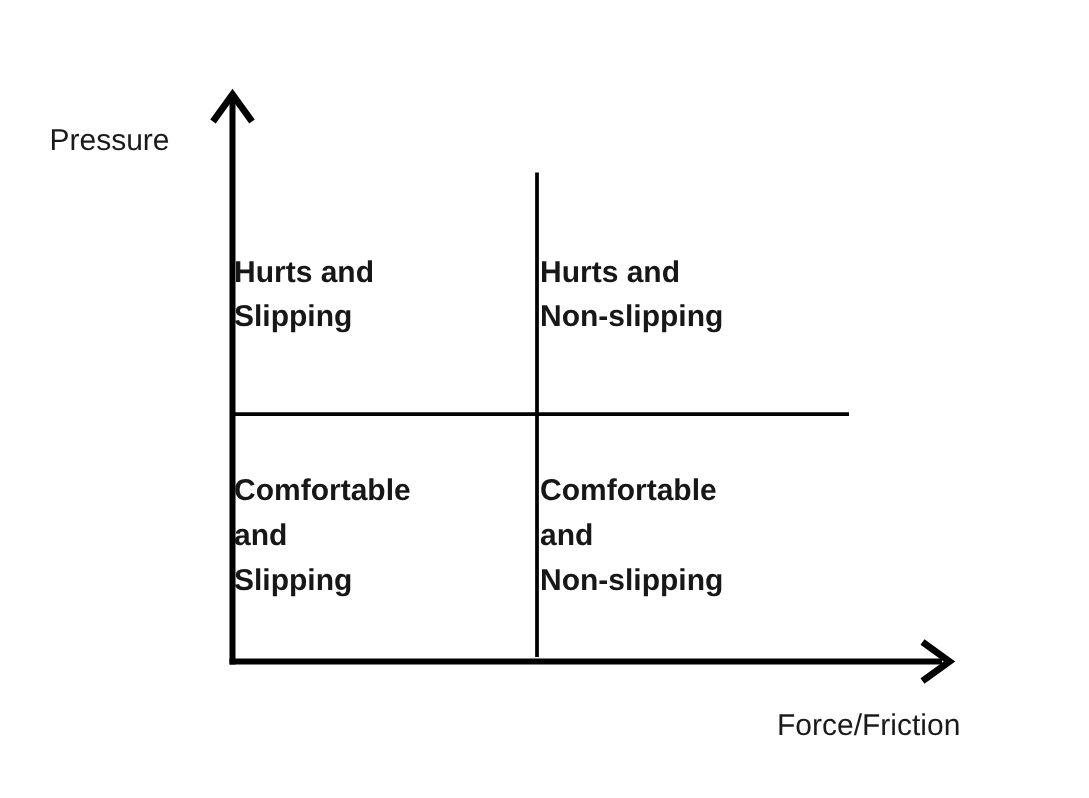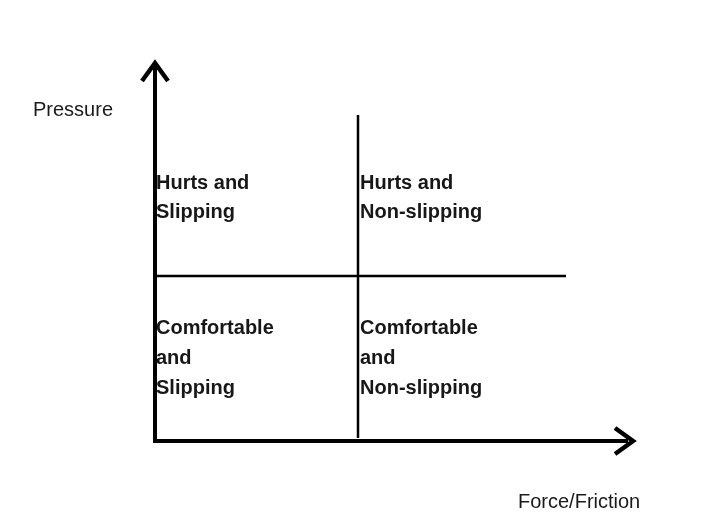--- a/index.html
+++ b/index.html
@@ -24,25 +24,25 @@
   }
   .label {
     position: absolute;
     color: #1a1a1a;
     font-size: 20px;
     font-weight: 400;
     white-space: nowrap;
   }
   .y-axis-label {
     left: 33px;
-    top: 98px;
+    top: 83px;
   }
   .x-axis-label {
     left: 518px;
-    top: 490px;
+    top: 473px;
   }
   .quadrant {
     position: absolute;
     text-align: left;
     color: #171717;
     font-size: 20px;
     font-weight: 700;
     line-height: 29px;
   }
   .q-top-left    { left: 156px; top: 168px; width: 202px; }

